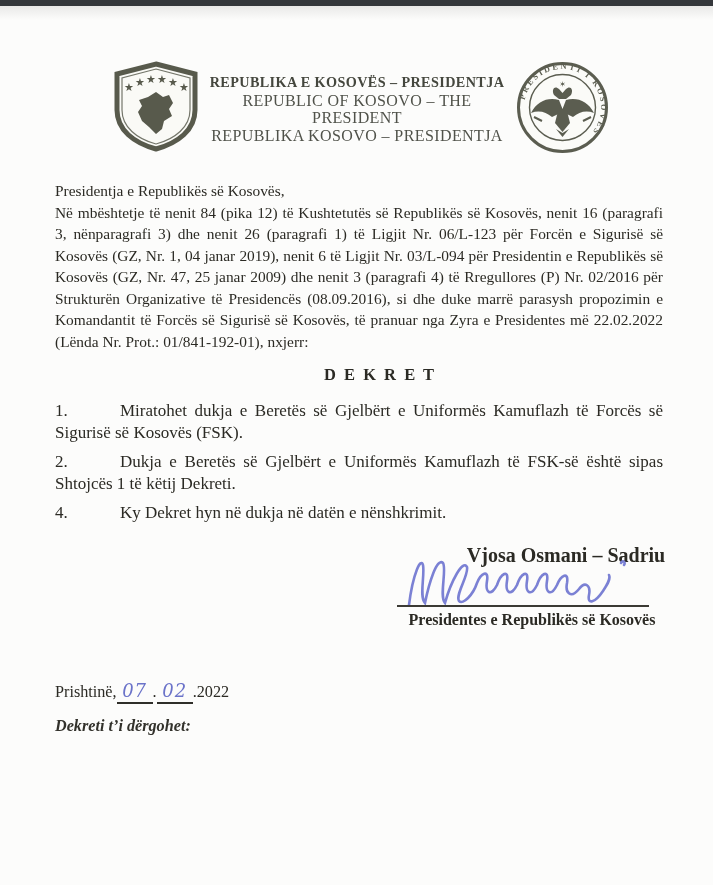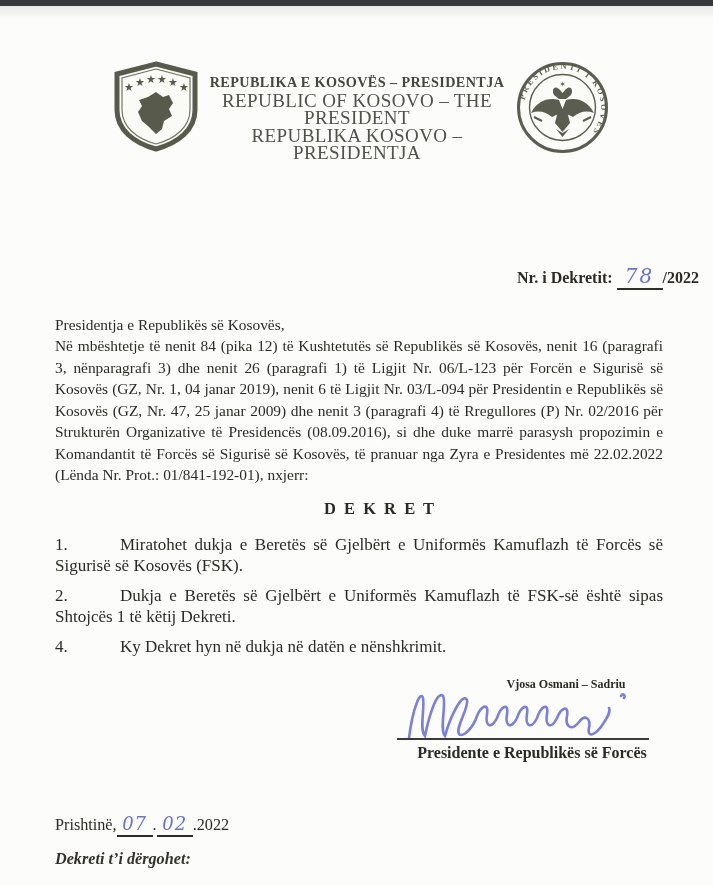--- a/index.html
+++ b/index.html
@@ -11,24 +11,24 @@
     position:relative;
   }
   .page{position:relative;width:713px;height:885px;overflow:hidden;}
   .top-bar{position:absolute;top:0;left:0;width:713px;height:6px;background:#34373b;}
   .scan-shade{position:absolute;top:6px;left:0;width:713px;height:14px;
     background:linear-gradient(#e9e9e8, rgba(252,252,251,0));}
 
   
   .header{display:flex;align-items:flex-start;padding:60px 0 0 112px;}
   .shield-wrap{width:88px;height:92px;flex:0 0 auto;}
-  .header-text{width:306px;text-align:center;margin:14px 0 16px 4px;
+  .header-text{width:306px;text-align:center;margin:14px 0 8px 4px;
     color:#50524a;line-height:17.5px;}
   .ht1{font-weight:bold;font-size:14.2px;letter-spacing:.4px;color:#45473e;}
-  .ht2,.ht3{font-size:19px;letter-spacing:.4px;font-family:Liberation Serif, serif;}
+  .ht2,.ht3{font-size:16px;letter-spacing:.4px;font-family:Liberation Serif, serif;}
   .seal-wrap{width:97px;height:97px;flex:0 0 auto;margin:-1px 0 0 4px;}
 
   
   .decree-no{margin-top:86px;text-align:right;padding-right:14px;
     font-weight:bold;font-size:16px;white-space:nowrap;}
   .blank{display:inline-block;border-bottom:2px solid #2f2e29;text-align:center;
     vertical-align:baseline;}
   .blank.num{width:46px;}
   .hw{color:#6b73c9;font-family:"DejaVu Serif", serif;font-style:italic;
     font-weight:normal;}
@@ -43,21 +43,21 @@
     font-size:16.5px;letter-spacing:2px;margin-left:47px;}
 
   
   .articles{margin:15px 50px 0 55px;width:608px;font-size:17px;line-height:21.5px;}
   .article{text-align:justify;margin:0 0 8px 0;}
   .article .anum{display:inline-block;width:65px;}
 
   
   .sig-block{position:relative;width:270px;height:90px;margin:20px 46px 0 auto;}
   .sig-name{position:absolute;top:0;left:68px;width:202px;text-align:center;
-    font-weight:bold;font-size:12px;white-space:nowrap;}
+    font-weight:bold;font-size:20px;white-space:nowrap;}
   .sig-svg{position:absolute;top:11px;left:2px;}
   .sig-line{position:absolute;top:61px;left:0;width:252px;border-top:2px solid #3b3a34;}
   .sig-title{position:absolute;top:67px;left:-4px;width:278px;text-align:center;
     font-weight:bold;font-size:16px;white-space:nowrap;}
 
   
   .date-line{margin:46px 0 0 55px;font-size:16.2px;white-space:nowrap;}
   .blank.day{width:36px;}
   .hw.date{font-size:18px;letter-spacing:1px;}
   .distribution{margin:13px 0 0 55px;}
@@ -109,24 +109,20 @@
           <path d="M40 36 C37 30 41 26 45 30 L48.5 34 L52 30 C56 26 60 30 57 36 L52 40 L45 40 Z"></path>
           <path d="M17 54 C23 42 34 38 45 41 L48.5 50 L52 41 C63 38 74 42 80 54 C72 51 65 53 59 58 L48.5 53 L38 58 C32 53 25 51 17 54 Z"></path>
           <path d="M20 58 L28 62 M77 58 L69 62" stroke="#5b5d50" stroke-width="2"></path>
           <path d="M44 52 L53 52 L56 64 L48.5 73 L41 64 Z"></path>
           <path d="M42 70 L48.5 78 L55 70 L48.5 74 Z"></path>
         </g>
       </svg>
     </div>
   </div>
 
-  <div class="decree-no">
-    <span>Nr. i Dekretit:</span>
-    <span class="blank num"><span class="hw big">78</span></span><span>/2022</span>
-  </div>
 
   <div class="preamble">
     <div>Presidentja e Republikës së Kosovës,</div>
     <div class="para">Në mbështetje të nenit 84 (pika 12) të Kushtetutës së Republikës së Kosovës, nenit 16 (paragrafi 3, nënparagrafi 3) dhe nenit 26 (paragrafi 1) të Ligjit Nr. 06/L-123 për Forcën e Sigurisë së Kosovës (GZ, Nr. 1, 04 janar 2019), nenit 6 të Ligjit Nr. 03/L-094 për Presidentin e Republikës së Kosovës (GZ, Nr. 47, 25 janar 2009) dhe nenit 3 (paragrafi 4) të Rregullores (P) Nr. 02/2016 për Strukturën Organizative të Presidencës (08.09.2016), si dhe duke marrë parasysh propozimin e Komandantit të Forcës së Sigurisë së Kosovës, të pranuar nga Zyra e Presidentes më 22.02.2022 (Lënda Nr. Prot.: 01/841-192-01), nxjerr:</div>
   </div>
 
   <div class="dekret-title">D E K R E T</div>
 
   <div class="articles">
     <p class="article"><span class="anum">1.</span><span>Miratohet dukja e Beretës së Gjelbërt e Uniformës Kamuflazh të Forcës së Sigurisë së Kosovës (FSK).</span></p>
@@ -134,21 +130,21 @@
     <p class="article"><span class="anum">4.</span><span>Ky Dekret hyn në dukja në datën e nënshkrimit.</span></p>
   </div>
 
   <div class="sig-block">
     <div class="sig-name">Vjosa Osmani – Sadriu</div>
     <svg class="sig-svg" width="250" height="55" viewBox="0 0 250 55">
       <path d="M10 50 C14 18 22 2 24 10 C26 20 20 42 26 48 C30 28 38 2 44 8 C48 14 40 42 46 48 C52 26 64 4 68 12 C70 20 56 40 60 46 C64 50 74 40 78 28 C82 18 90 14 88 26 C86 38 92 42 98 30 C102 18 110 14 108 26 C106 38 112 42 118 30 C122 18 130 14 128 26 C126 38 132 42 138 30 C142 18 150 14 148 26 C146 38 152 42 158 30 C162 20 170 16 168 28 C166 38 172 44 180 34 C186 26 192 30 190 40 C188 50 196 48 204 36 C208 30 212 24 210 20" fill="none" stroke="#7b81d4" stroke-width="2.6" stroke-linecap="round"></path>
       <path d="M222 8 C224 5 227 7 225 10" fill="none" stroke="#7b81d4" stroke-width="2.6" stroke-linecap="round"></path>
     </svg>
     <div class="sig-line"></div>
-    <div class="sig-title">Presidente e Republikës së Forcës</div>
+    <div class="sig-title">Presidentes e Republikës së Kosovës</div>
   </div>
 
   <div class="date-line">
     <span>Prishtinë,</span><span class="blank day"><span class="hw date">07</span></span><span>.</span><span class="blank day"><span class="hw date">02</span></span><span>.2022</span>
   </div>
 
   <div class="distribution">
     <div class="dist-heading">Dekreti t’i dërgohet:</div>
 
   </div>

